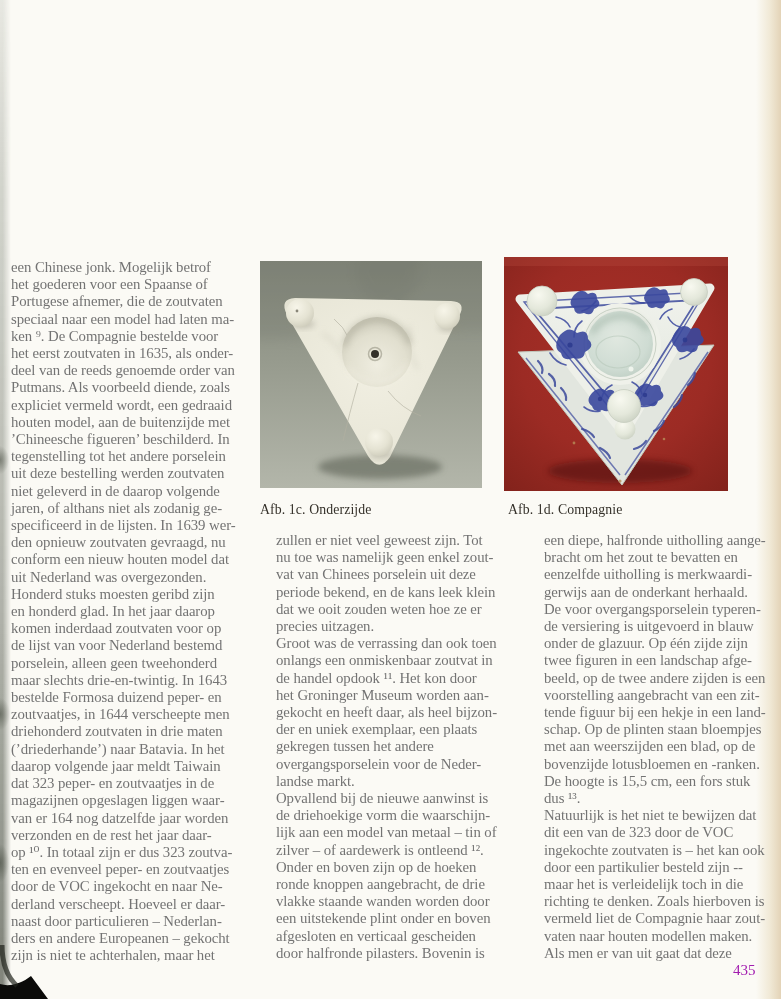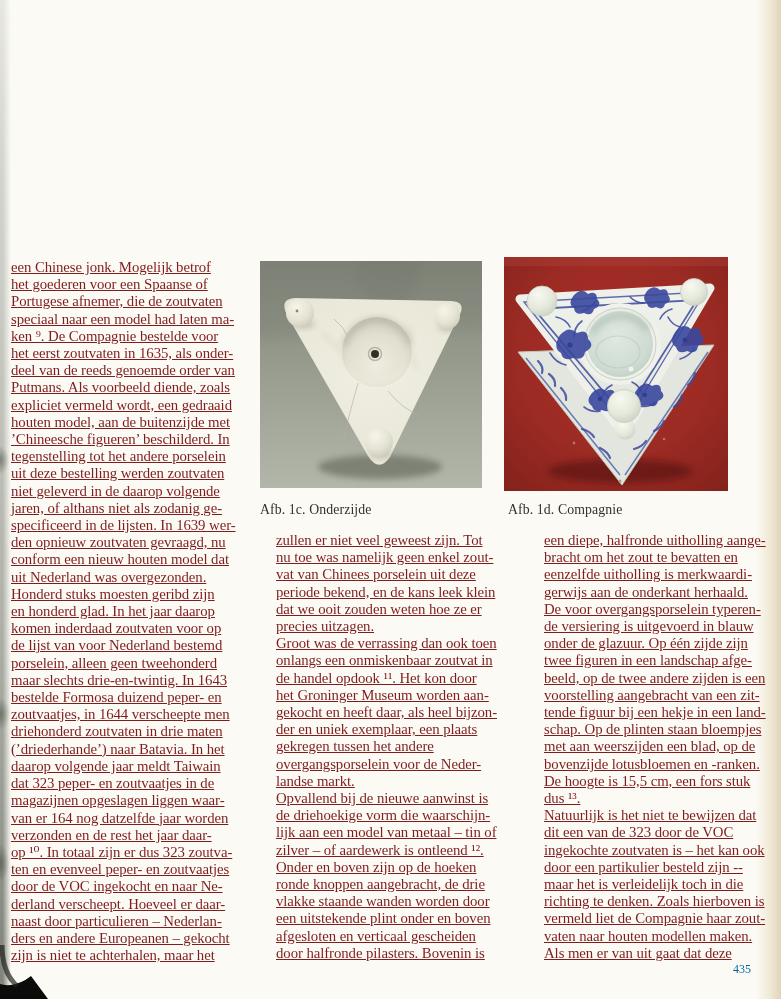--- a/index.html
+++ b/index.html
@@ -22,37 +22,37 @@
   }
   .smudge{position:absolute;background:radial-gradient(ellipse at left,rgba(44,50,38,.45),rgba(44,50,38,0) 72%);}
   .edge-right{
     position:absolute;right:0;top:0;width:25px;height:100%;
     background:linear-gradient(to right,rgba(236,226,201,0),rgba(236,226,201,.7) 55%,rgba(226,209,180,.95));
   }
   .corner-svg{position:absolute;left:0;bottom:0;}
 
   
   .col{
-    position:absolute;white-space:pre;color:#7f1d1d;
-    font-size:14.8px;line-height:17.2px;letter-spacing:-0.08px;text-decoration:underline;
+    position:absolute;white-space:pre;color:#737373;
+    font-size:14.8px;line-height:17.2px;letter-spacing:-0.08px;
   }
   #col1{left:11px;top:259px;width:244px;}
   #col2{left:276px;top:532px;width:246px;}
   #col3{left:508px;top:532px;width:252px;margin-left:36px;}
 
   .caption{position:absolute;font-size:13.8px;color:#35312a;letter-spacing:.1px;}
   #cap1{left:260px;top:502px;}
   #cap2{left:508px;top:502px;}
 
   .fig{position:absolute;overflow:hidden;}
   #fig1{left:260px;top:261px;width:222px;height:227px;}
   #fig2{left:504px;top:257px;width:224px;height:234px;}
   .fig svg{display:block;}
 
-  .pageno{position:absolute;left:733px;top:962px;font-size:12px;color:#0369a1;}
+  .pageno{position:absolute;left:733px;top:962px;font-size:15px;color:#a21caf;}
 </style>
 </head>
 <body>
 
 <div class="page">
 
   <div class="edge-left"></div>
   <div class="smudge" style="left:0;top:446px;width:9px;height:28px;"></div>
   <div class="smudge" style="left:0;top:698px;width:10px;height:32px;"></div>
   <div class="smudge" style="left:0;top:844px;width:9px;height:38px;"></div>

